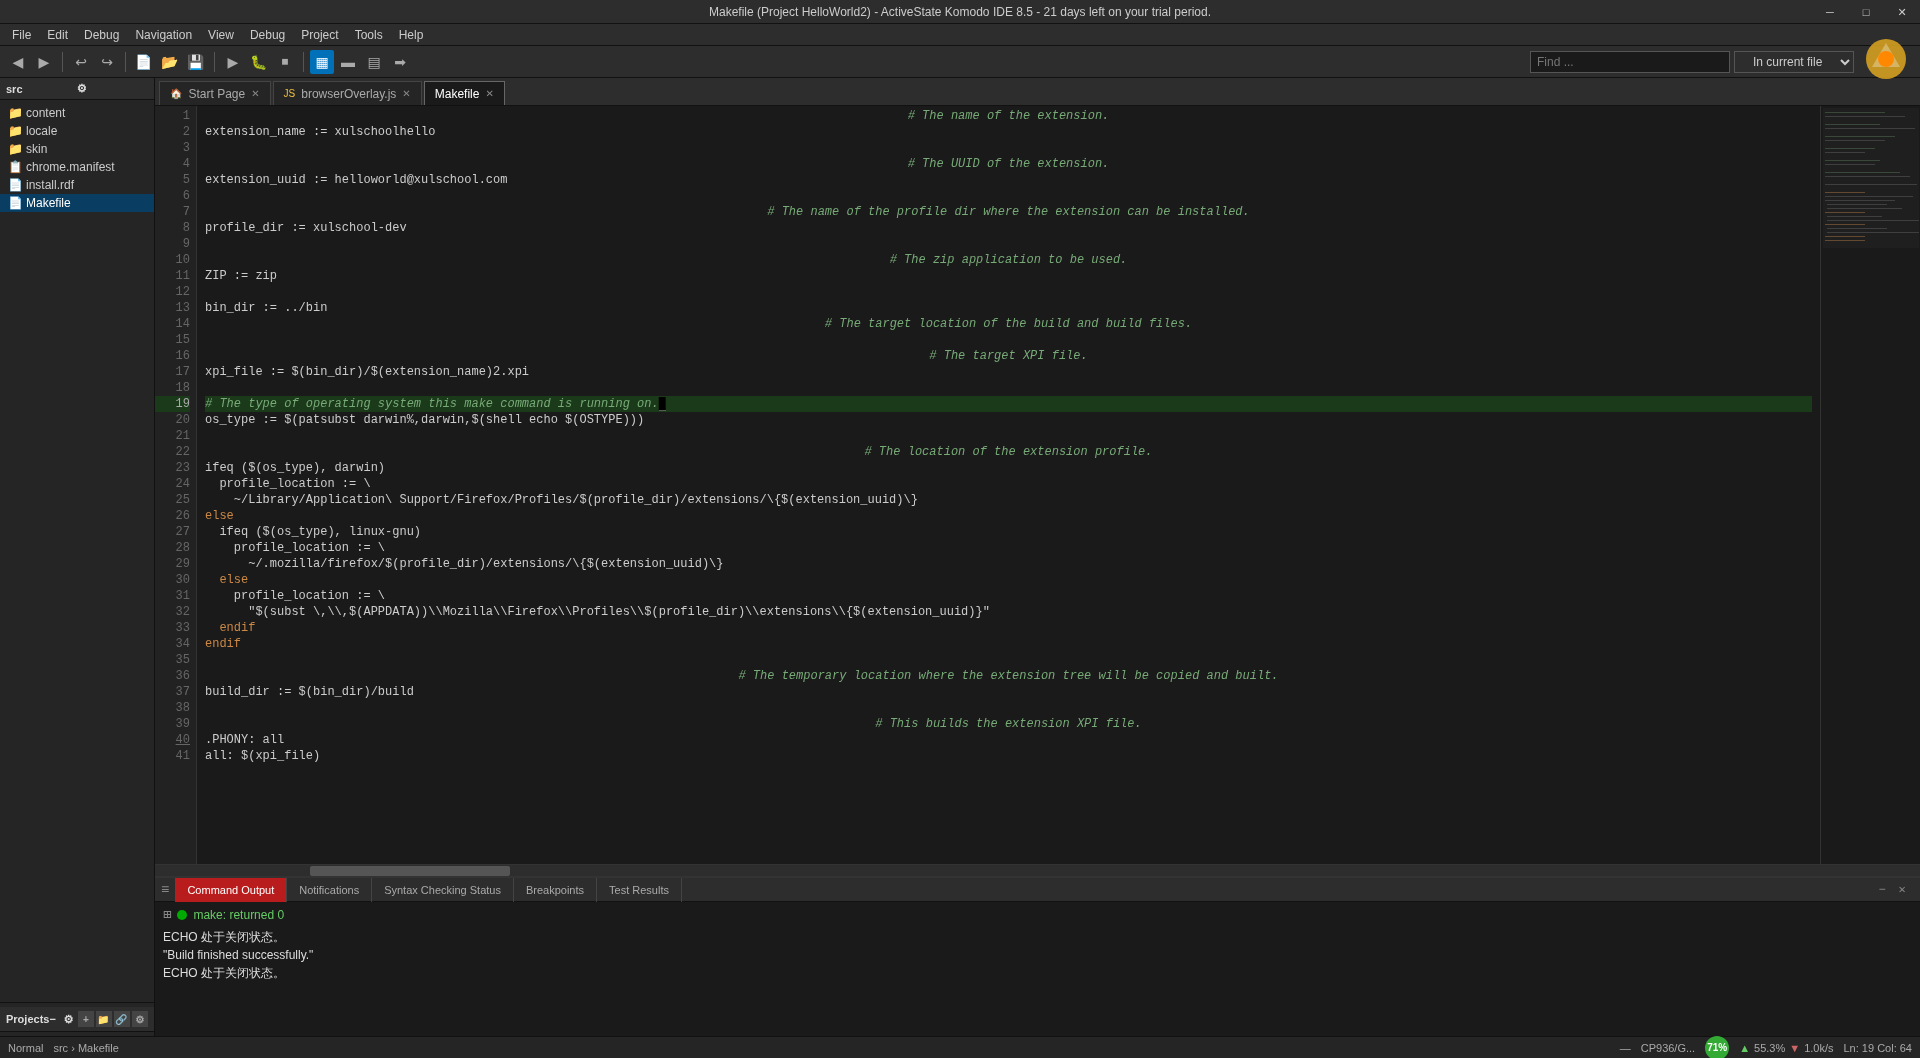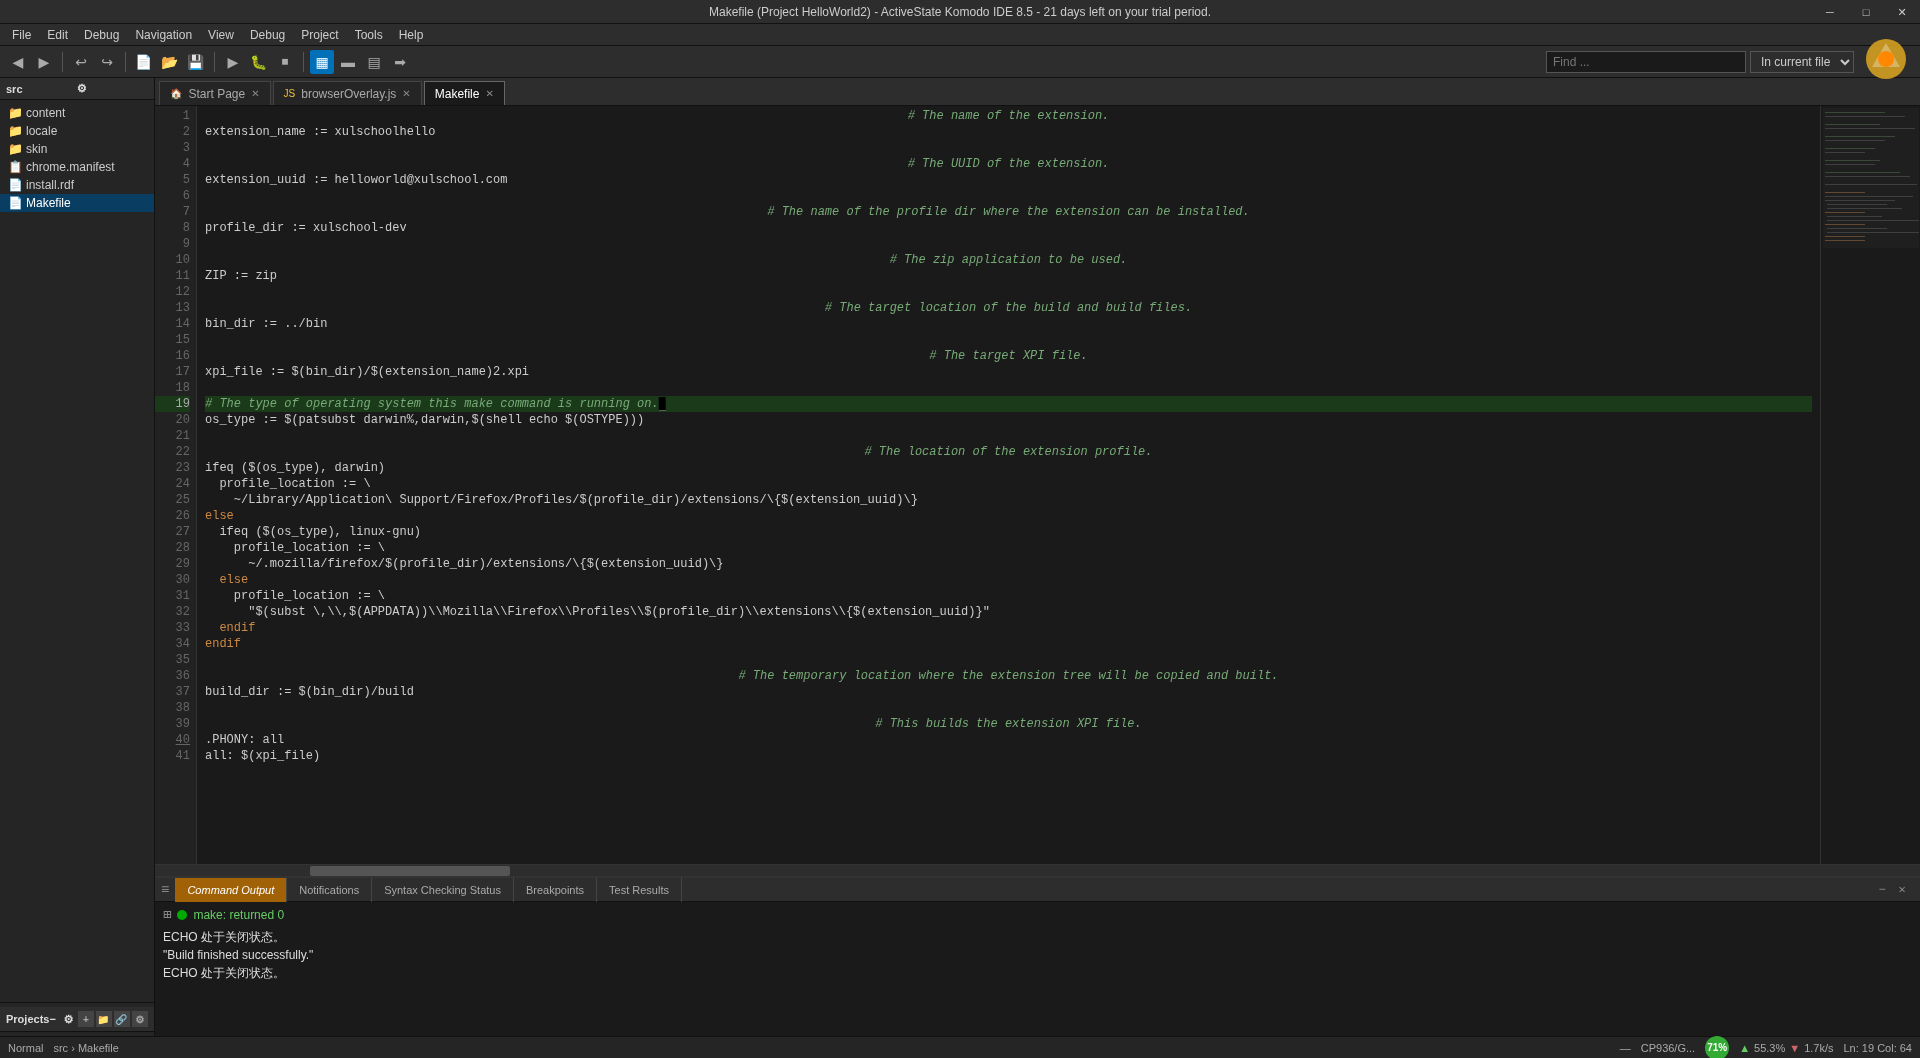--- a/index.html
+++ b/index.html
@@ -94,21 +94,21 @@
       border: 1px solid #555;
       color: #ccc;
       padding: 0 6px;
       font-size: 12px;
       font-family: Arial, sans-serif;
     }
     #search-scope {
       background: #2d2d2d;
       border: 1px solid #555;
       color: #ccc;
-      padding: 2px 6px;
+      padding: 2px 14px;
       font-size: 12px;
       font-family: Arial, sans-serif;
       height: 22px;
     }
 
     
     #main {
       display: flex;
       flex: 1;
       overflow: hidden;
@@ -297,23 +297,22 @@
       padding: 0 12px;
       display: flex;
       align-items: center;
       cursor: pointer;
       font-family: Arial, sans-serif;
       font-size: 11px;
       color: #aaa;
       border-right: 1px solid #444;
     }
     .bottom-tab.active {
-      background: #a16207;
+      background: #b91c1c;
       color: #fff;
-      font-style: italic;
     }
     .bottom-panel-controls {
       margin-left: auto;
       display: flex;
       padding-right: 8px;
     }
     .bp-btn {
       width: 20px;
       height: 20px;
       display: flex;
@@ -554,22 +553,22 @@
         <span class="code-line">&nbsp;</span>
         <span class="code-line c-comment"># The UUID of the extension.</span>
         <span class="code-line">extension_uuid := helloworld@xulschool.com</span>
         <span class="code-line">&nbsp;</span>
         <span class="code-line c-comment"># The name of the profile dir where the extension can be installed.</span>
         <span class="code-line">profile_dir := xulschool-dev</span>
         <span class="code-line">&nbsp;</span>
         <span class="code-line c-comment"># The zip application to be used.</span>
         <span class="code-line">ZIP := zip</span>
         <span class="code-line">&nbsp;</span>
+        <span class="code-line">bin_dir := ../bin</span>
         <span class="code-line c-comment"># The target location of the build and build files.</span>
-        <span class="code-line">bin_dir := ../bin</span>
         <span class="code-line">&nbsp;</span>
         <span class="code-line c-comment"># The target XPI file.</span>
         <span class="code-line">xpi_file := $(bin_dir)/$(extension_name)2.xpi</span>
         <span class="code-line">&nbsp;</span>
         <span class="code-line highlight-line"><span class="c-comment"># The type of operating system this make command is running on.</span><span class="cursor" style="background:#ddd;color:#000;">█</span></span>
         <span class="code-line">os_type := $(patsubst darwin%,darwin,$(shell echo $(OSTYPE)))</span>
         <span class="code-line">&nbsp;</span>
         <span class="code-line c-comment"># The location of the extension profile.</span>
         <span class="code-line">ifeq ($(os_type), darwin)</span>
         <span class="code-line">  profile_location := \</span>
@@ -684,17 +683,17 @@
     <span class="status-encoding">CP936/G...</span>
     <div class="status-right-item">
       <div class="zoom-circle">
         <span>71%</span>
       </div>
     </div>
     <div class="status-right-item">
       <span class="arrow-up">▲</span>
       <span>55.3%</span>
       <span class="arrow-down">▼</span>
-      <span>1.7k/s</span>
+      <span>1.0k/s</span>
     </div>
     <span class="status-item">Ln: 19  Col: 64</span>
   </div>
 </div>
 
 </body></html>

